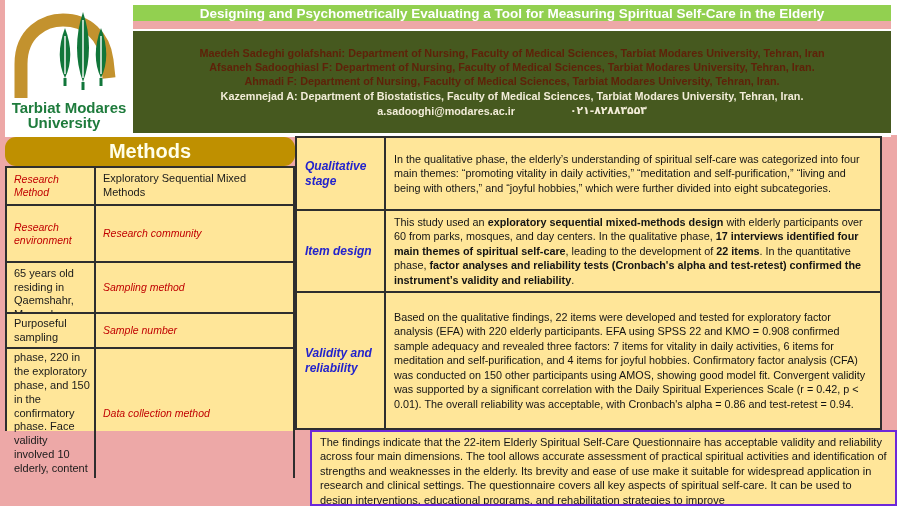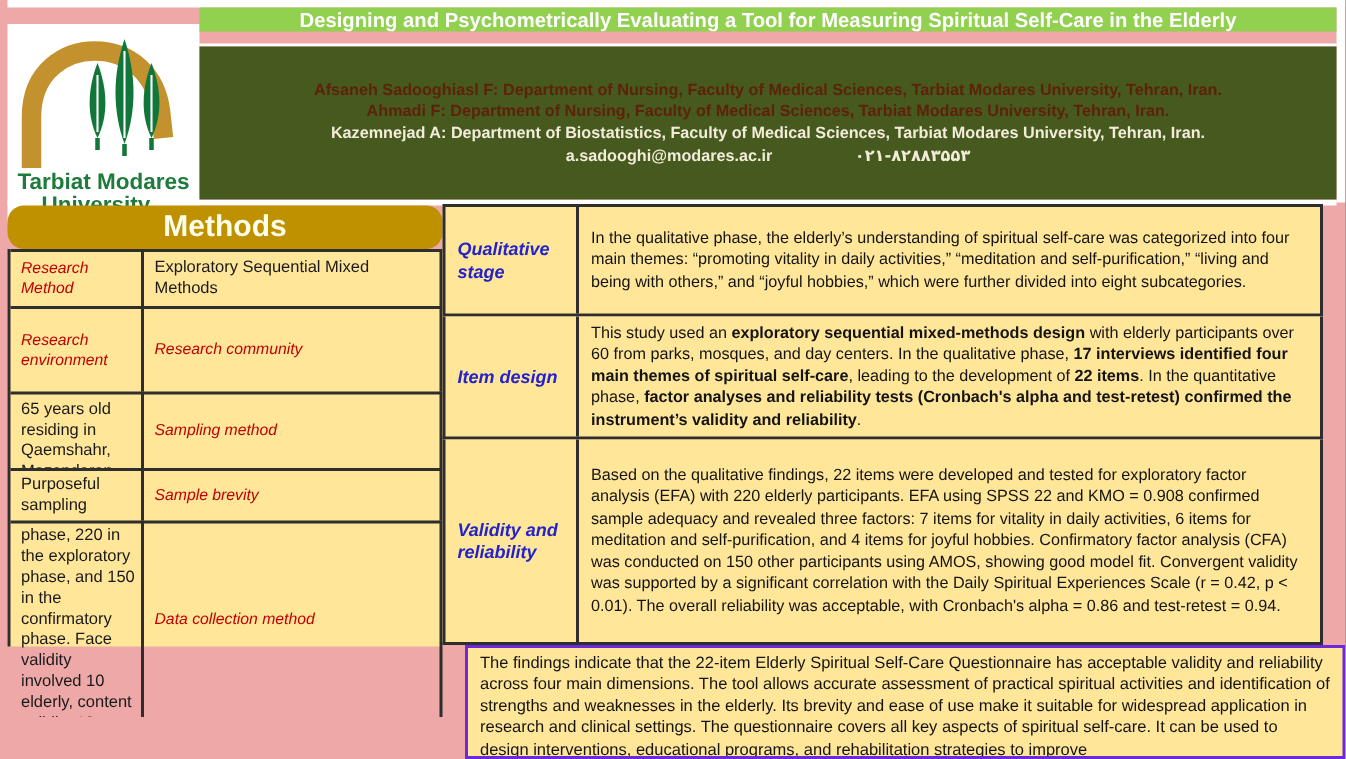--- a/index.html
+++ b/index.html
@@ -12,21 +12,21 @@
 
   
   .strip { position:absolute; background:#ffffff; }
   .strip-top    { left:5px;   top:0;     width:892px; height:5px; }
   .strip-mid    { left:133px; top:29px;  width:758px; height:2px; }
   .strip-band   { left:5px;   top:133px; width:886px; height:4px; }
   .strip-right  { left:891px; top:0;     width:6px;   height:135px; }
 
   
   .logo-box {
-    position:absolute; left:5px; top:16px; width:128px; height:133px;
+    position:absolute; left:5px; top:2px; width:128px; height:133px;
     background:#ffffff; text-align:center;
   }
   .logo-box svg { display:block; margin:4px auto 0 auto; }
   .logo-title {
     color:#1E7B3C; font-weight:bold; font-size:15px; line-height:1.02;
     margin-top:-2px;
   }
   .logo-title .l2 { display:block; text-align:center; padding-right:10px; }
 
   
@@ -131,20 +131,21 @@
       <span class="l1">Tarbiat Modares</span>
       <span class="l2">University</span>
     </div>
   </div>
 
   <div class="title-bar">
     <span>Designing and Psychometrically Evaluating a Tool for Measuring Spiritual Self-Care in the Elderly</span>
   </div>
 
   <div class="authors">
+    <div class="author-line">Maedeh Sadeghi golafshani: Department of Nursing, Faculty of Medical Sciences, Tarbiat Modares University, Tehran, Iran</div>
     <div class="author-line">Afsaneh Sadooghiasl F: Department of Nursing, Faculty of Medical Sciences, Tarbiat Modares University, Tehran, Iran.</div>
     <div class="author-line">Ahmadi F: Department of Nursing, Faculty of Medical Sciences, Tarbiat Modares University, Tehran, Iran.</div>
     <div class="author-line light">Kazemnejad A: Department of Biostatistics, Faculty of Medical Sciences, Tarbiat Modares University, Tehran, Iran.</div>
     <div class="contact-line">
       <span>a.sadooghi@modares.ac.ir</span>
       <span class="phone">۰۲۱-۸۲۸۸۳۵۵۳</span>
     </div>
   </div>
 
   <div class="methods-header">
@@ -152,21 +153,21 @@
   </div>
 
   <div class="mtable">
     <div class="mcell mlabel">Research Method</div>
     <div class="mcell mvalue">Exploratory Sequential Mixed Methods</div>
     <div class="mcell mlabel">Research environment</div>
     <div class="mcell mlabel">Research community</div>
     <div class="mcell mvalue">Elderly individuals over 65 years old residing in Qaemshahr, Mazandaran Province.</div>
     <div class="mcell mlabel">Sampling method</div>
     <div class="mcell mvalue">Purposeful sampling</div>
-    <div class="mcell mlabel">Sample brevity</div>
+    <div class="mcell mlabel">Sample number</div>
     <div class="mcell mvalue">Seventeen participants were interviewed in the qualitative phase, 220 in the exploratory phase, and 150 in the confirmatory phase. Face validity involved 10 elderly, content validity 10 experts, and reliability was tested with 30 participants.</div>
     <div class="mcell mlabel">Data collection method</div>
   </div>
 
   <div class="rrow first" style="top:136px; height:75px;">
     <div class="rlabel">Qualitative stage</div>
     <div class="rcontent">
       <div><span>In the qualitative phase, the elderly’s understanding of spiritual self-care was categorized into four main themes: “promoting vitality in daily activities,” “meditation and self-purification,” “living and being with others,” and “joyful hobbies,” which were further divided into eight subcategories.</span></div>
     </div>
   </div>

